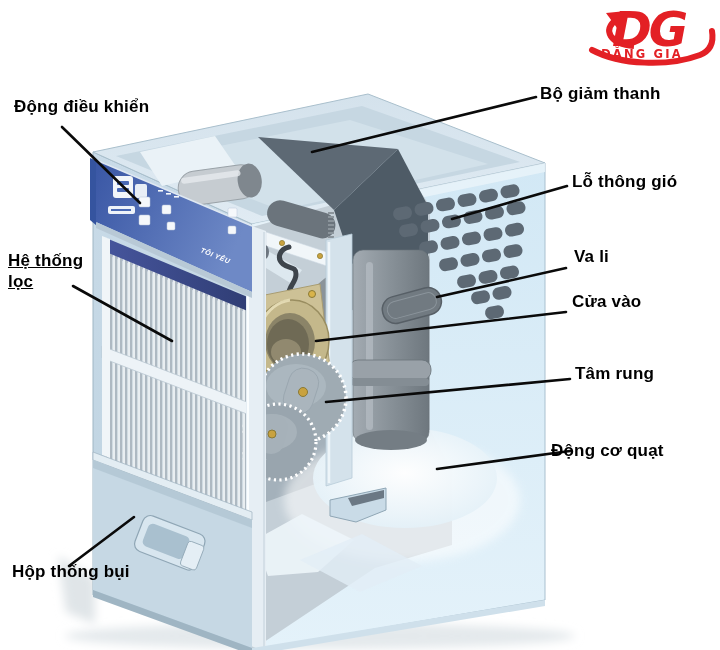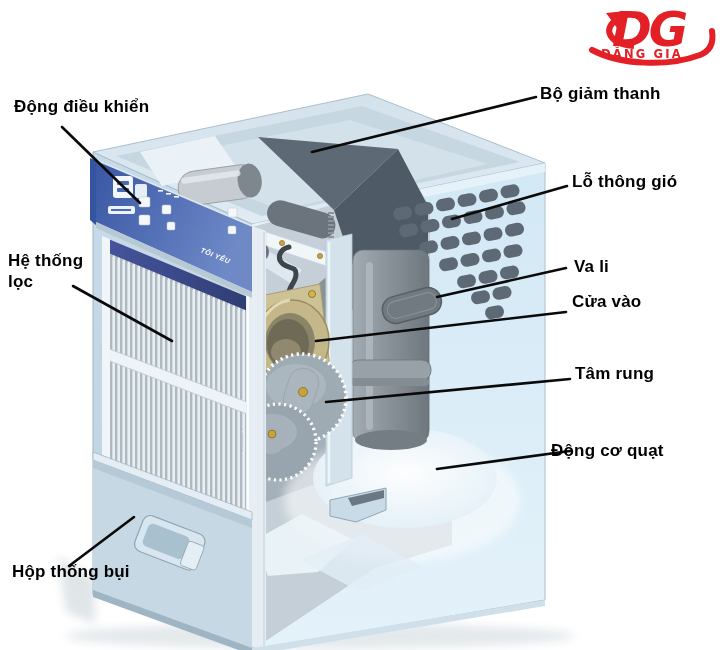--- a/index.html
+++ b/index.html
@@ -1,21 +1,21 @@
 <!DOCTYPE html>
 <html style="--page-bg: #ffffff; --label-color: #000000; --brand-red: #e32025; --cabinet-light-blue: #d6eaf6; --cabinet-front-blue: #c6d8e4; --panel-blue: #3f63ae; --vent-slot-gray: #5d6974; --pipe-gray: #8a939a; --brass: #c4b88b; --leader-line: #0a0a0a;"><head>
 <meta charset="utf-8">
 <style>
   html,body{margin:0;padding:0;background:#fff;}
   #stage{position:relative;width:720px;height:650px;background:var(--page-bg,#fff);overflow:hidden;
          font-family:"Liberation Sans","DejaVu Sans",sans-serif;}
   #machine-svg{position:absolute;left:0;top:0;}
   .callout{position:absolute;font-weight:bold;font-size:17px;line-height:1.22;color:var(--label-color,#000);
            white-space:nowrap;letter-spacing:0.2px;}
-  .callout.wrap{white-space:normal;width:88px;}
+  .callout.wrap{white-space:normal;width:88px;text-decoration:underline;}
 </style>
 </head>
 <body>
 
 <div id="stage">
 
 <svg id="machine-svg" width="720" height="650" viewBox="0 0 720 650" xmlns="http://www.w3.org/2000/svg">
   <defs>
     <linearGradient id="gRight" x1="0" y1="0" x2="0" y2="1">
       <stop offset="0" stop-color="#d2e8f5"></stop>
@@ -263,20 +263,20 @@
     <path d="M634,46 C610,44 602,30 616,20" stroke="#e32025" stroke-width="6" fill="none"></path>
     <polygon points="606,13 626,11 617,28" fill="#e32025"></polygon>
     <text x="601" y="58" font-size="11.5" font-weight="bold" fill="#e32025" letter-spacing="2.2" font-family="DejaVu Sans, Liberation Sans, sans-serif">ĐẶNG GIA</text>
     <path d="M592,50 C620,65 668,67 700,55 C710,51 714,43 712,31" stroke="#e32025" stroke-width="6" fill="none" stroke-linecap="round"></path>
   </g>
 </svg>
 
 <div class="callout" style="left:14px;top:97px">Động điều khiển</div>
 <div class="callout" style="left:540px;top:84px">Bộ giảm thanh</div>
 <div class="callout" style="left:572px;top:172px">Lỗ thông gió</div>
-<div class="callout" style="left:574px;top:257px">Va li</div>
+<div class="callout" style="left:574px;top:247px">Va li</div>
 <div class="callout" style="left:572px;top:292px">Cửa vào</div>
 <div class="callout" style="left:575px;top:364px">Tâm rung</div>
 <div class="callout" style="left:551px;top:441px">Động cơ quạt</div>
 <div class="callout wrap" style="left:8px;top:251px">Hệ thống lọc</div>
 <div class="callout" style="left:12px;top:562px">Hộp thống bụi</div>
 
 </div>
 
 </body></html>

